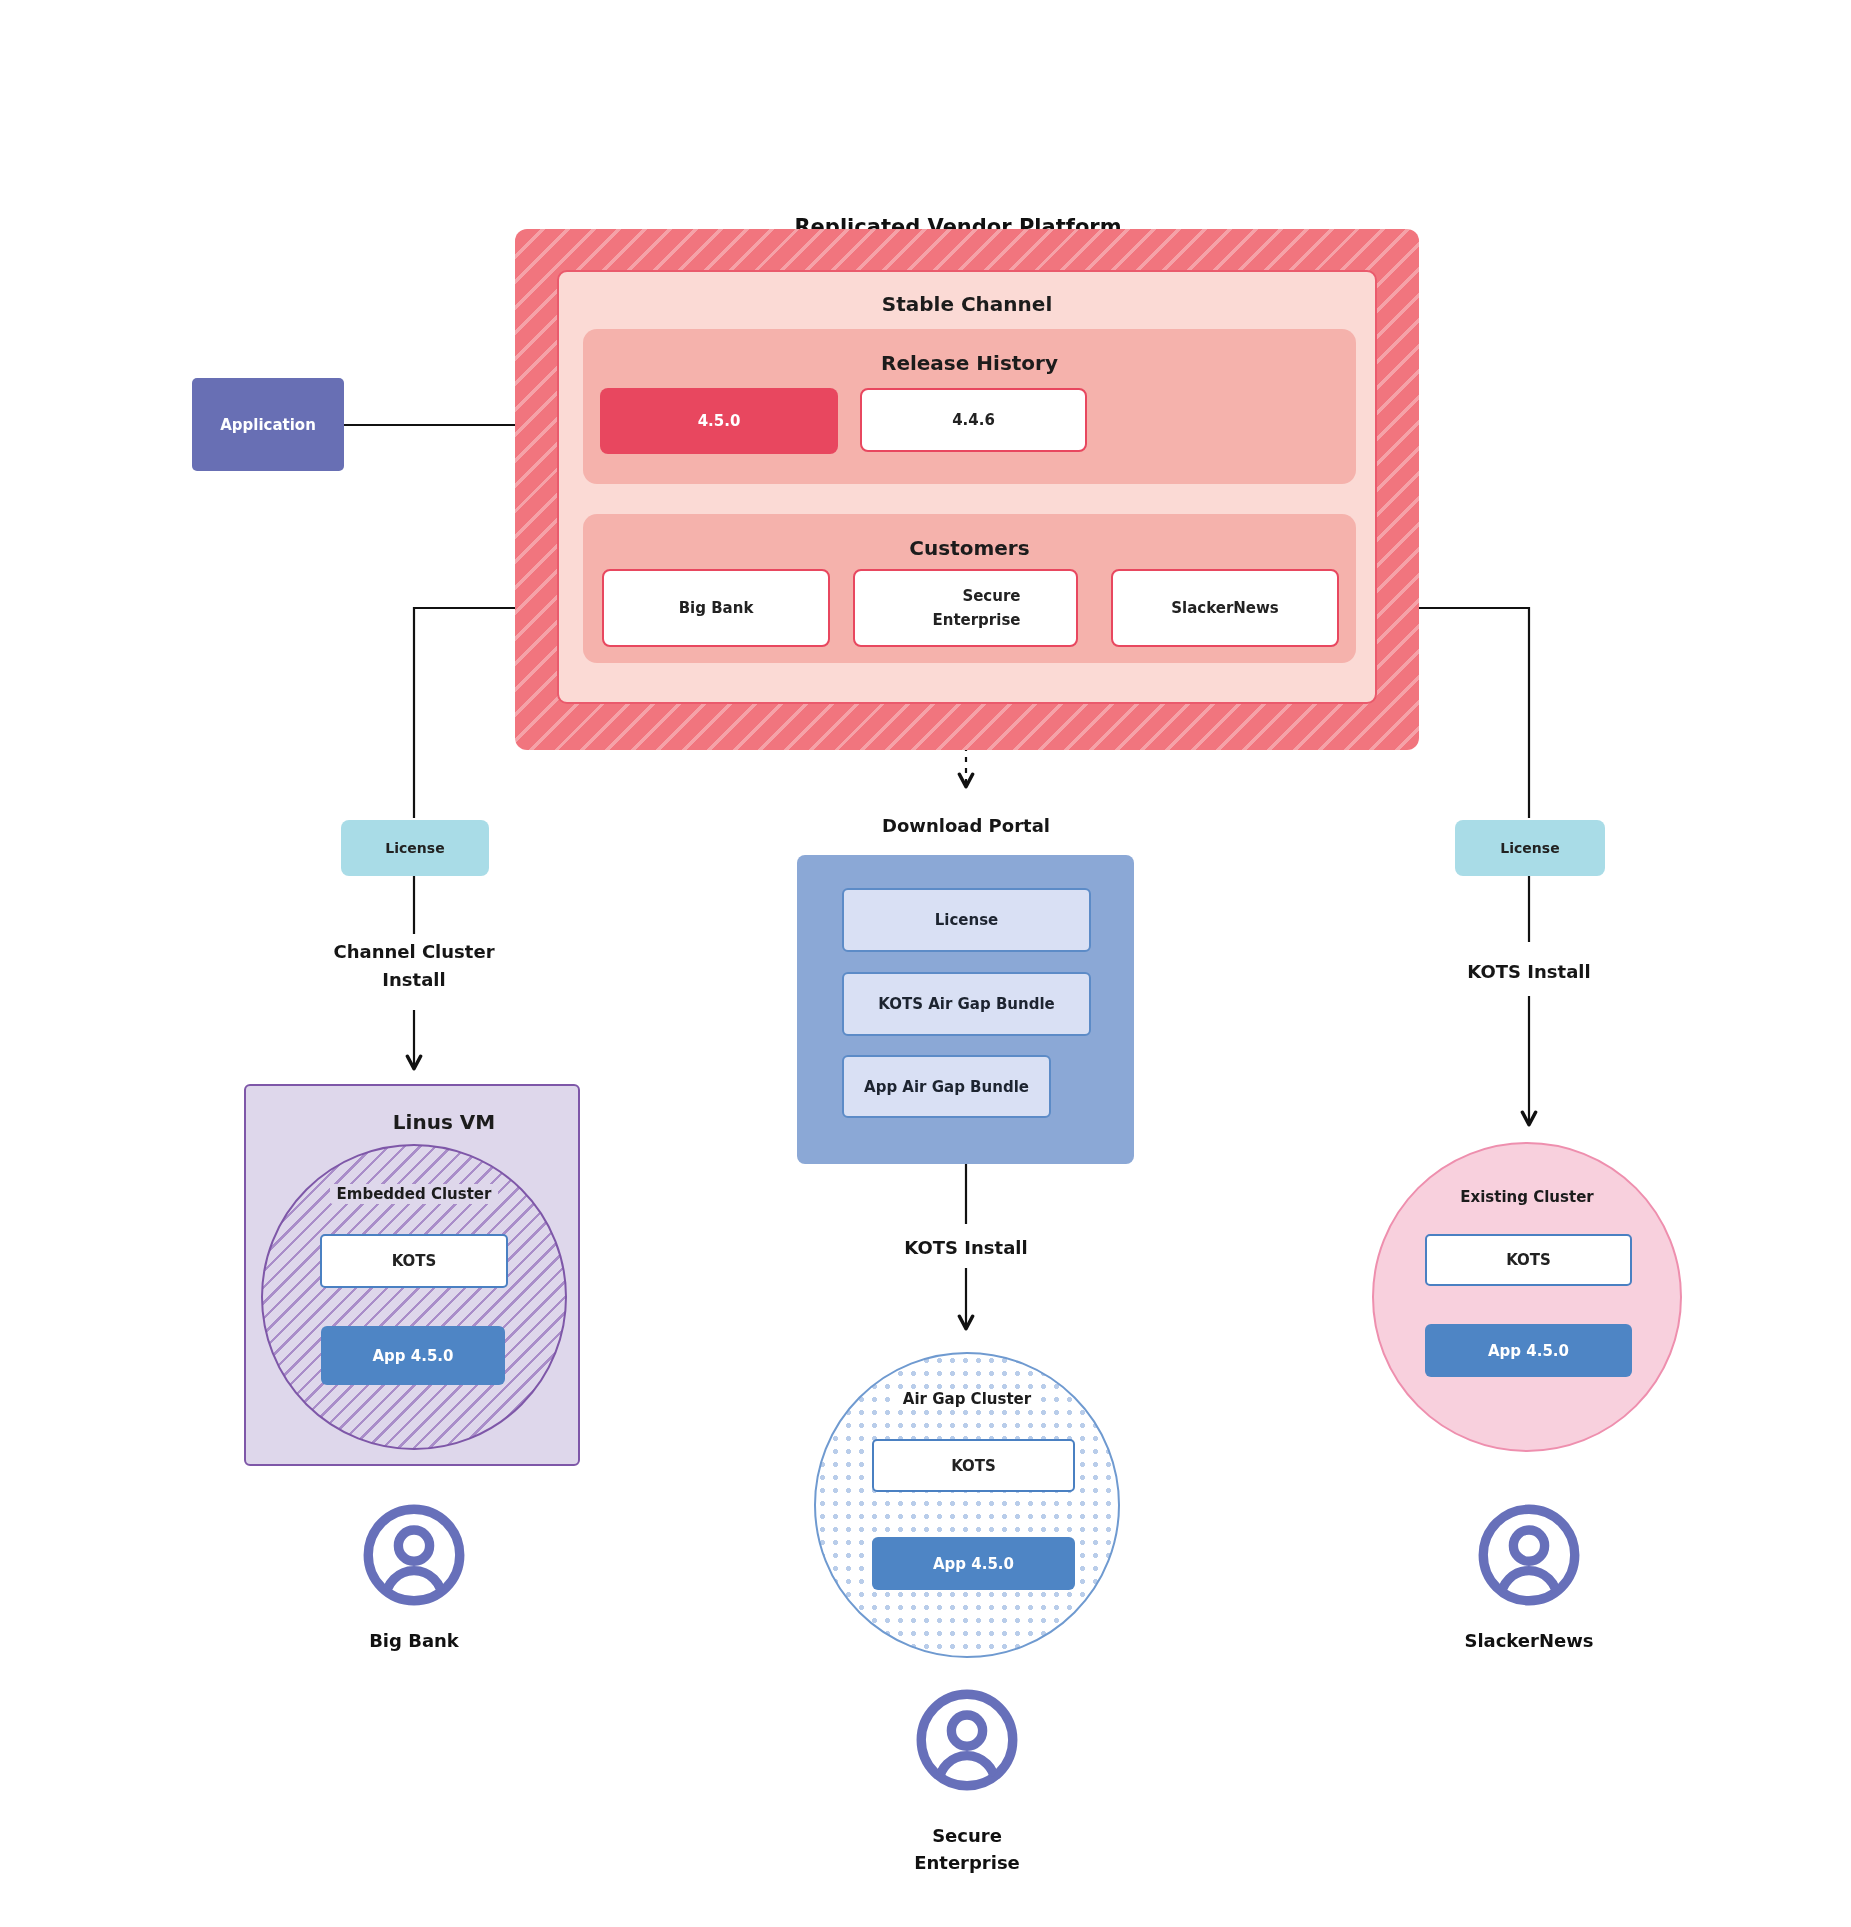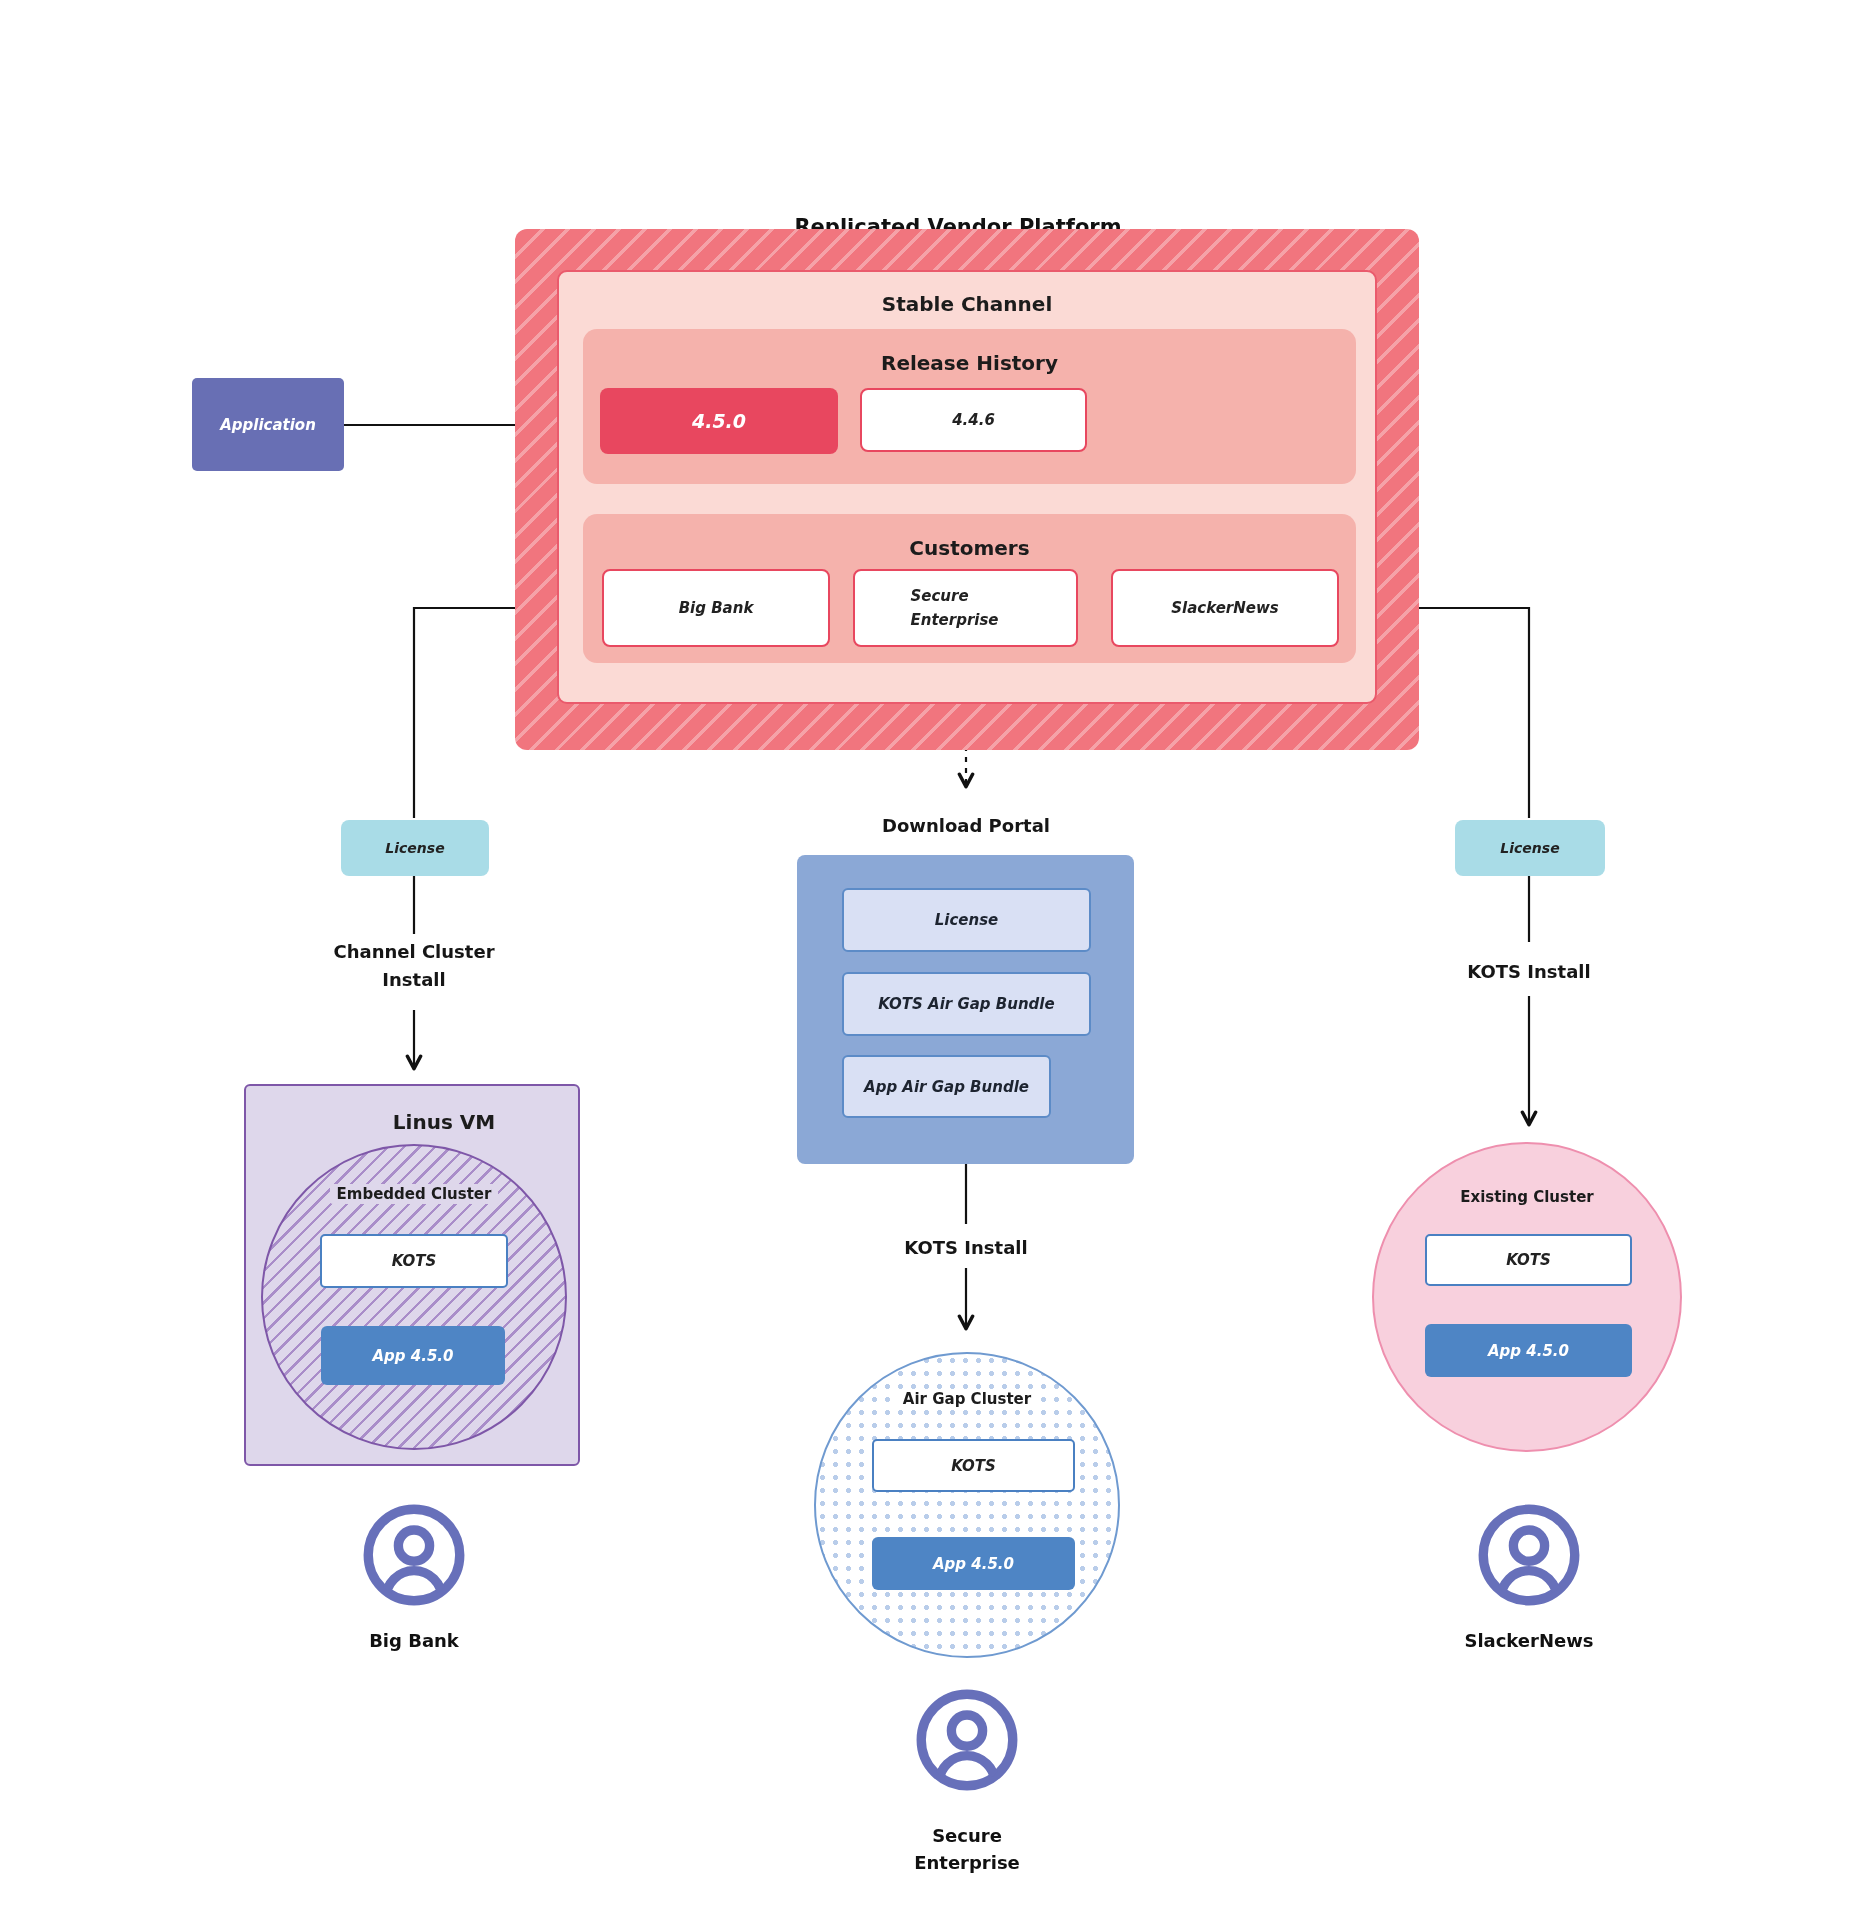--- a/index.html
+++ b/index.html
@@ -9,27 +9,27 @@
     --portal-item-border:#5c8bc7; --app-blue:#4e85c5; --kots-border:#4a80c2;
     --purple-fill:#ded7eb; --purple-border:#7e57a8; --purple-stripe:#a98dc9;
     --pink-circle-fill:#f8d0dd; --pink-circle-border:#ee8fae;
     --airgap-border:#6f9ad0; --airgap-dot:#b9cdea; --user-icon:#6770ba;
     --ink:#1c1c1c; --line:#111;
   }
   html,body{margin:0;padding:0;background:#fff;}
   #canvas{position:relative;width:1851px;height:1927px;background:#fff;overflow:hidden;
           font-family:"DejaVu Sans","Liberation Sans",sans-serif;color:var(--ink);}
   .abs{position:absolute;box-sizing:border-box;}
-  .ctr{display:flex;align-items:center;justify-content:center;text-align:left;font-style:italic;}
+  .ctr{display:flex;align-items:center;justify-content:center;text-align:right;}
   .title{font-size:21px;font-weight:bold;color:#111;text-align:center;}
   .hatch-red{background:repeating-linear-gradient(135deg,var(--hatch-stripe) 0 3.5px,var(--hatch-base) 3.5px 18px);border-radius:12px;}
   .panel-light{background:var(--pink-light);border:2.5px solid #ea5a6c;border-radius:10px;}
   .panel-mid{background:var(--pink-mid);border-radius:14px;}
   .sec-label{font-size:20px;font-weight:bold;text-align:center;width:100%;position:absolute;}
-  .release-hot{background:var(--accent-red);border-radius:8px;color:#fff;font-size:19px;font-weight:bold;}
+  .release-hot{background:var(--accent-red);border-radius:8px;color:#fff;font-size:15px;font-weight:bold;}
   .box-white-red{background:#fff;border:2px solid var(--accent-red);border-radius:8px;font-size:15px;font-weight:bold;color:#222;}
   .app-origin{background:var(--indigo);border-radius:5px;color:#fff;font-size:15px;font-weight:bold;}
   .license-chip{background:var(--teal);border-radius:8px;font-size:14px;font-weight:bold;color:#222;}
   .flow-label{font-size:18px;font-weight:bold;text-align:center;line-height:28px;color:#161616;}
   .vm-box{background:var(--purple-fill);border:2.5px solid var(--purple-border);border-radius:6px;}
   .hatch-purple{border-radius:50%;border:2.5px solid var(--purple-border);
     background:repeating-linear-gradient(135deg,var(--purple-stripe) 0 2.5px,rgba(0,0,0,0) 2.5px 11px),var(--purple-fill);}
   .kots-box{background:#fff;border:2px solid var(--kots-border);border-radius:5px;font-size:15px;font-weight:bold;color:#222;}
   .app-box{background:var(--app-blue);border-radius:6px;color:#fff;font-size:15px;font-weight:bold;}
   .portal{background:var(--portal-blue);border-radius:8px;}

